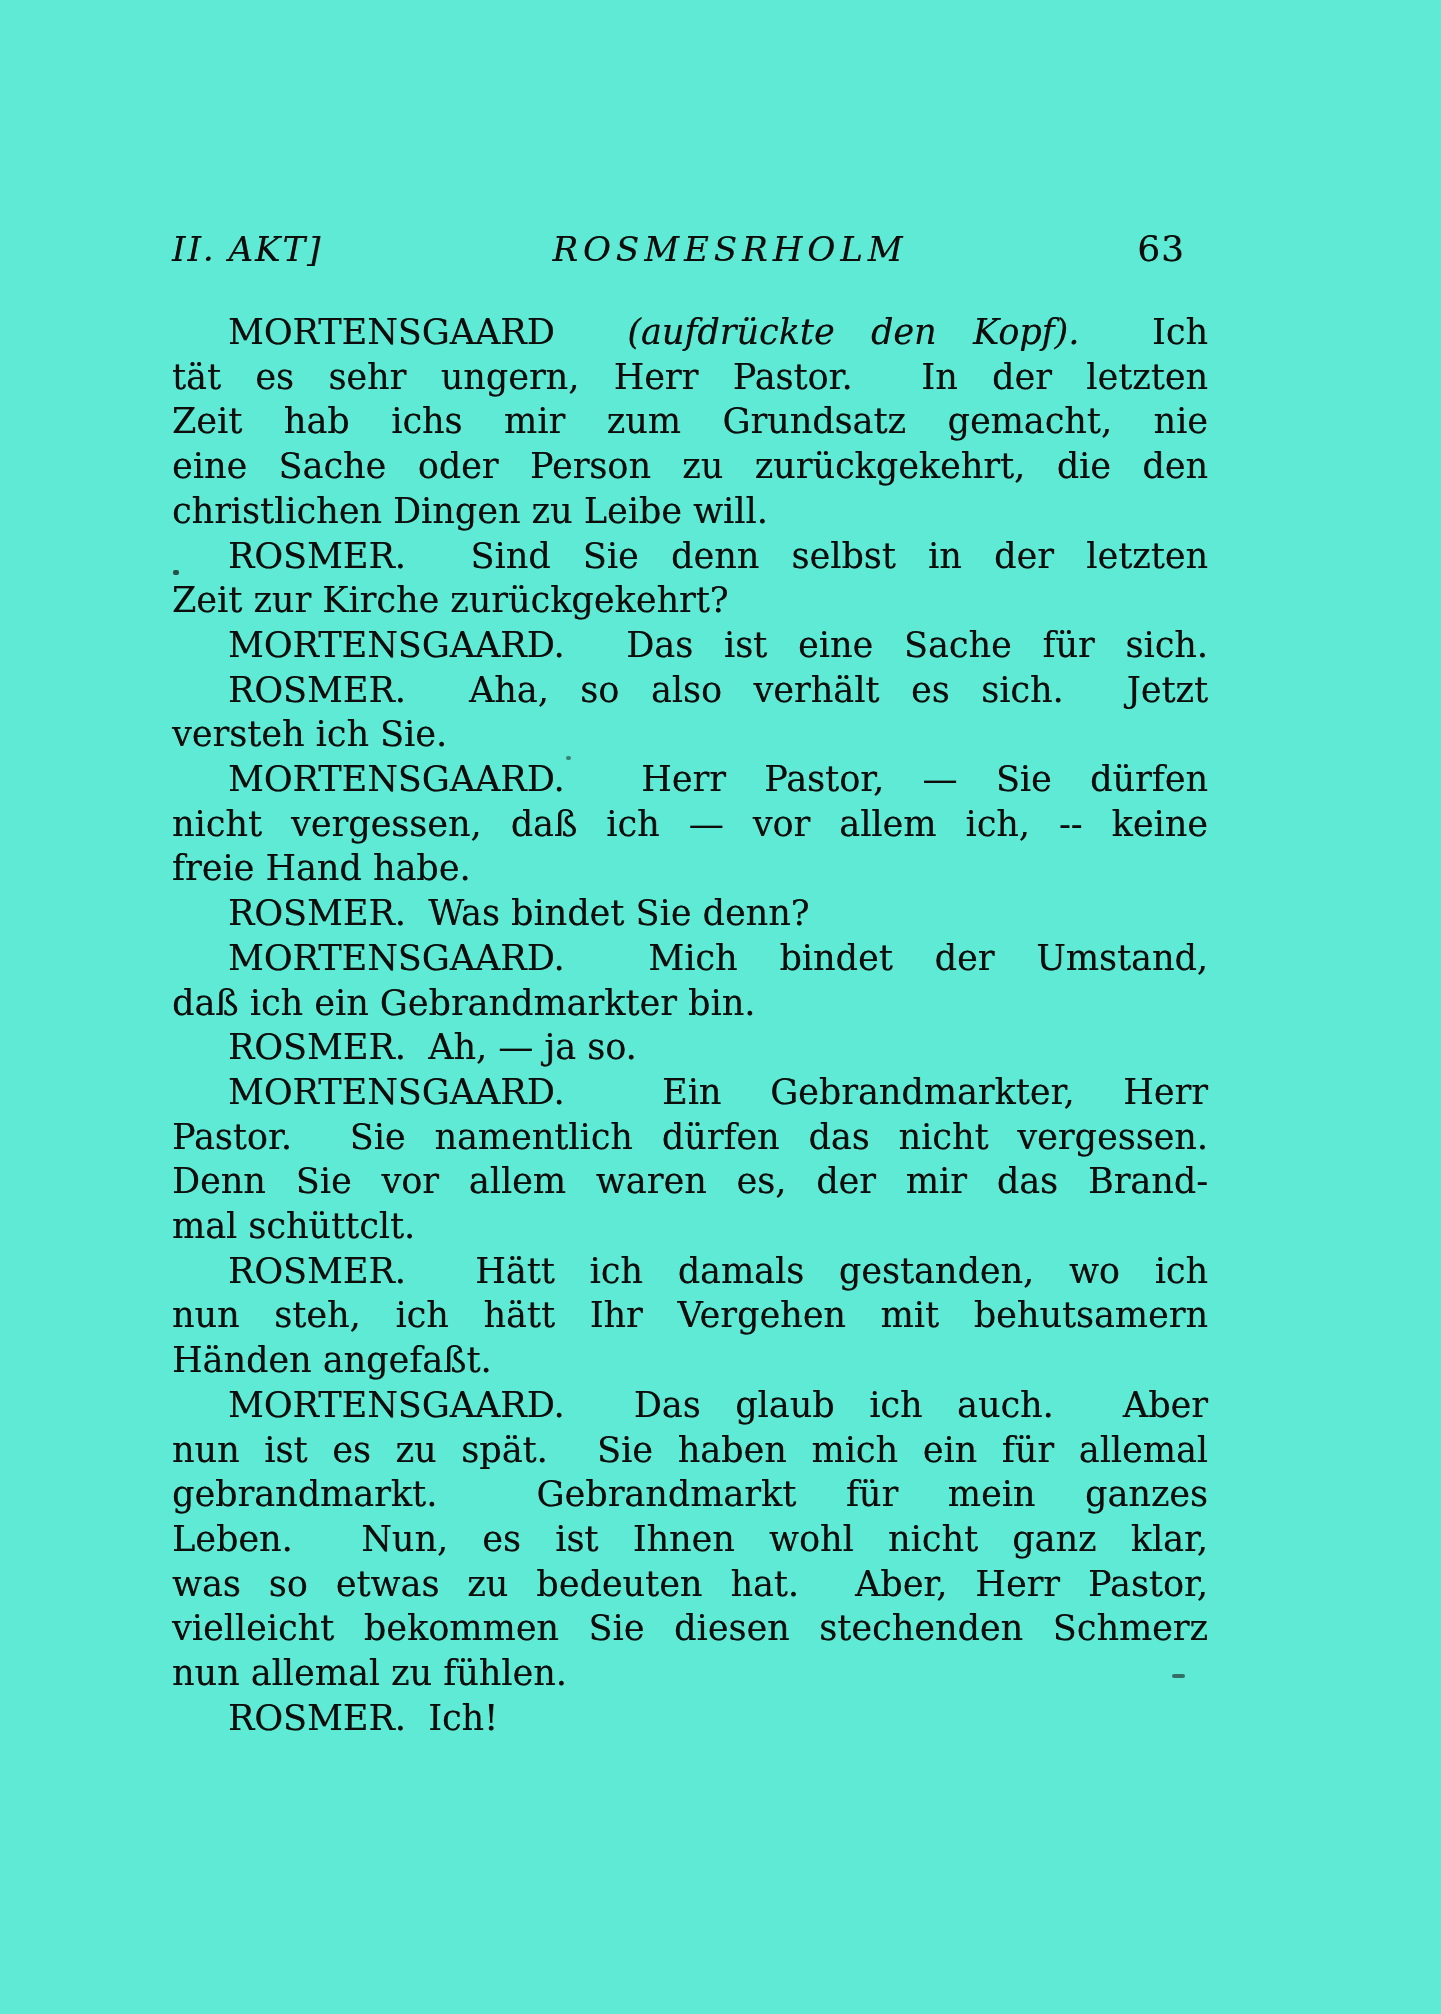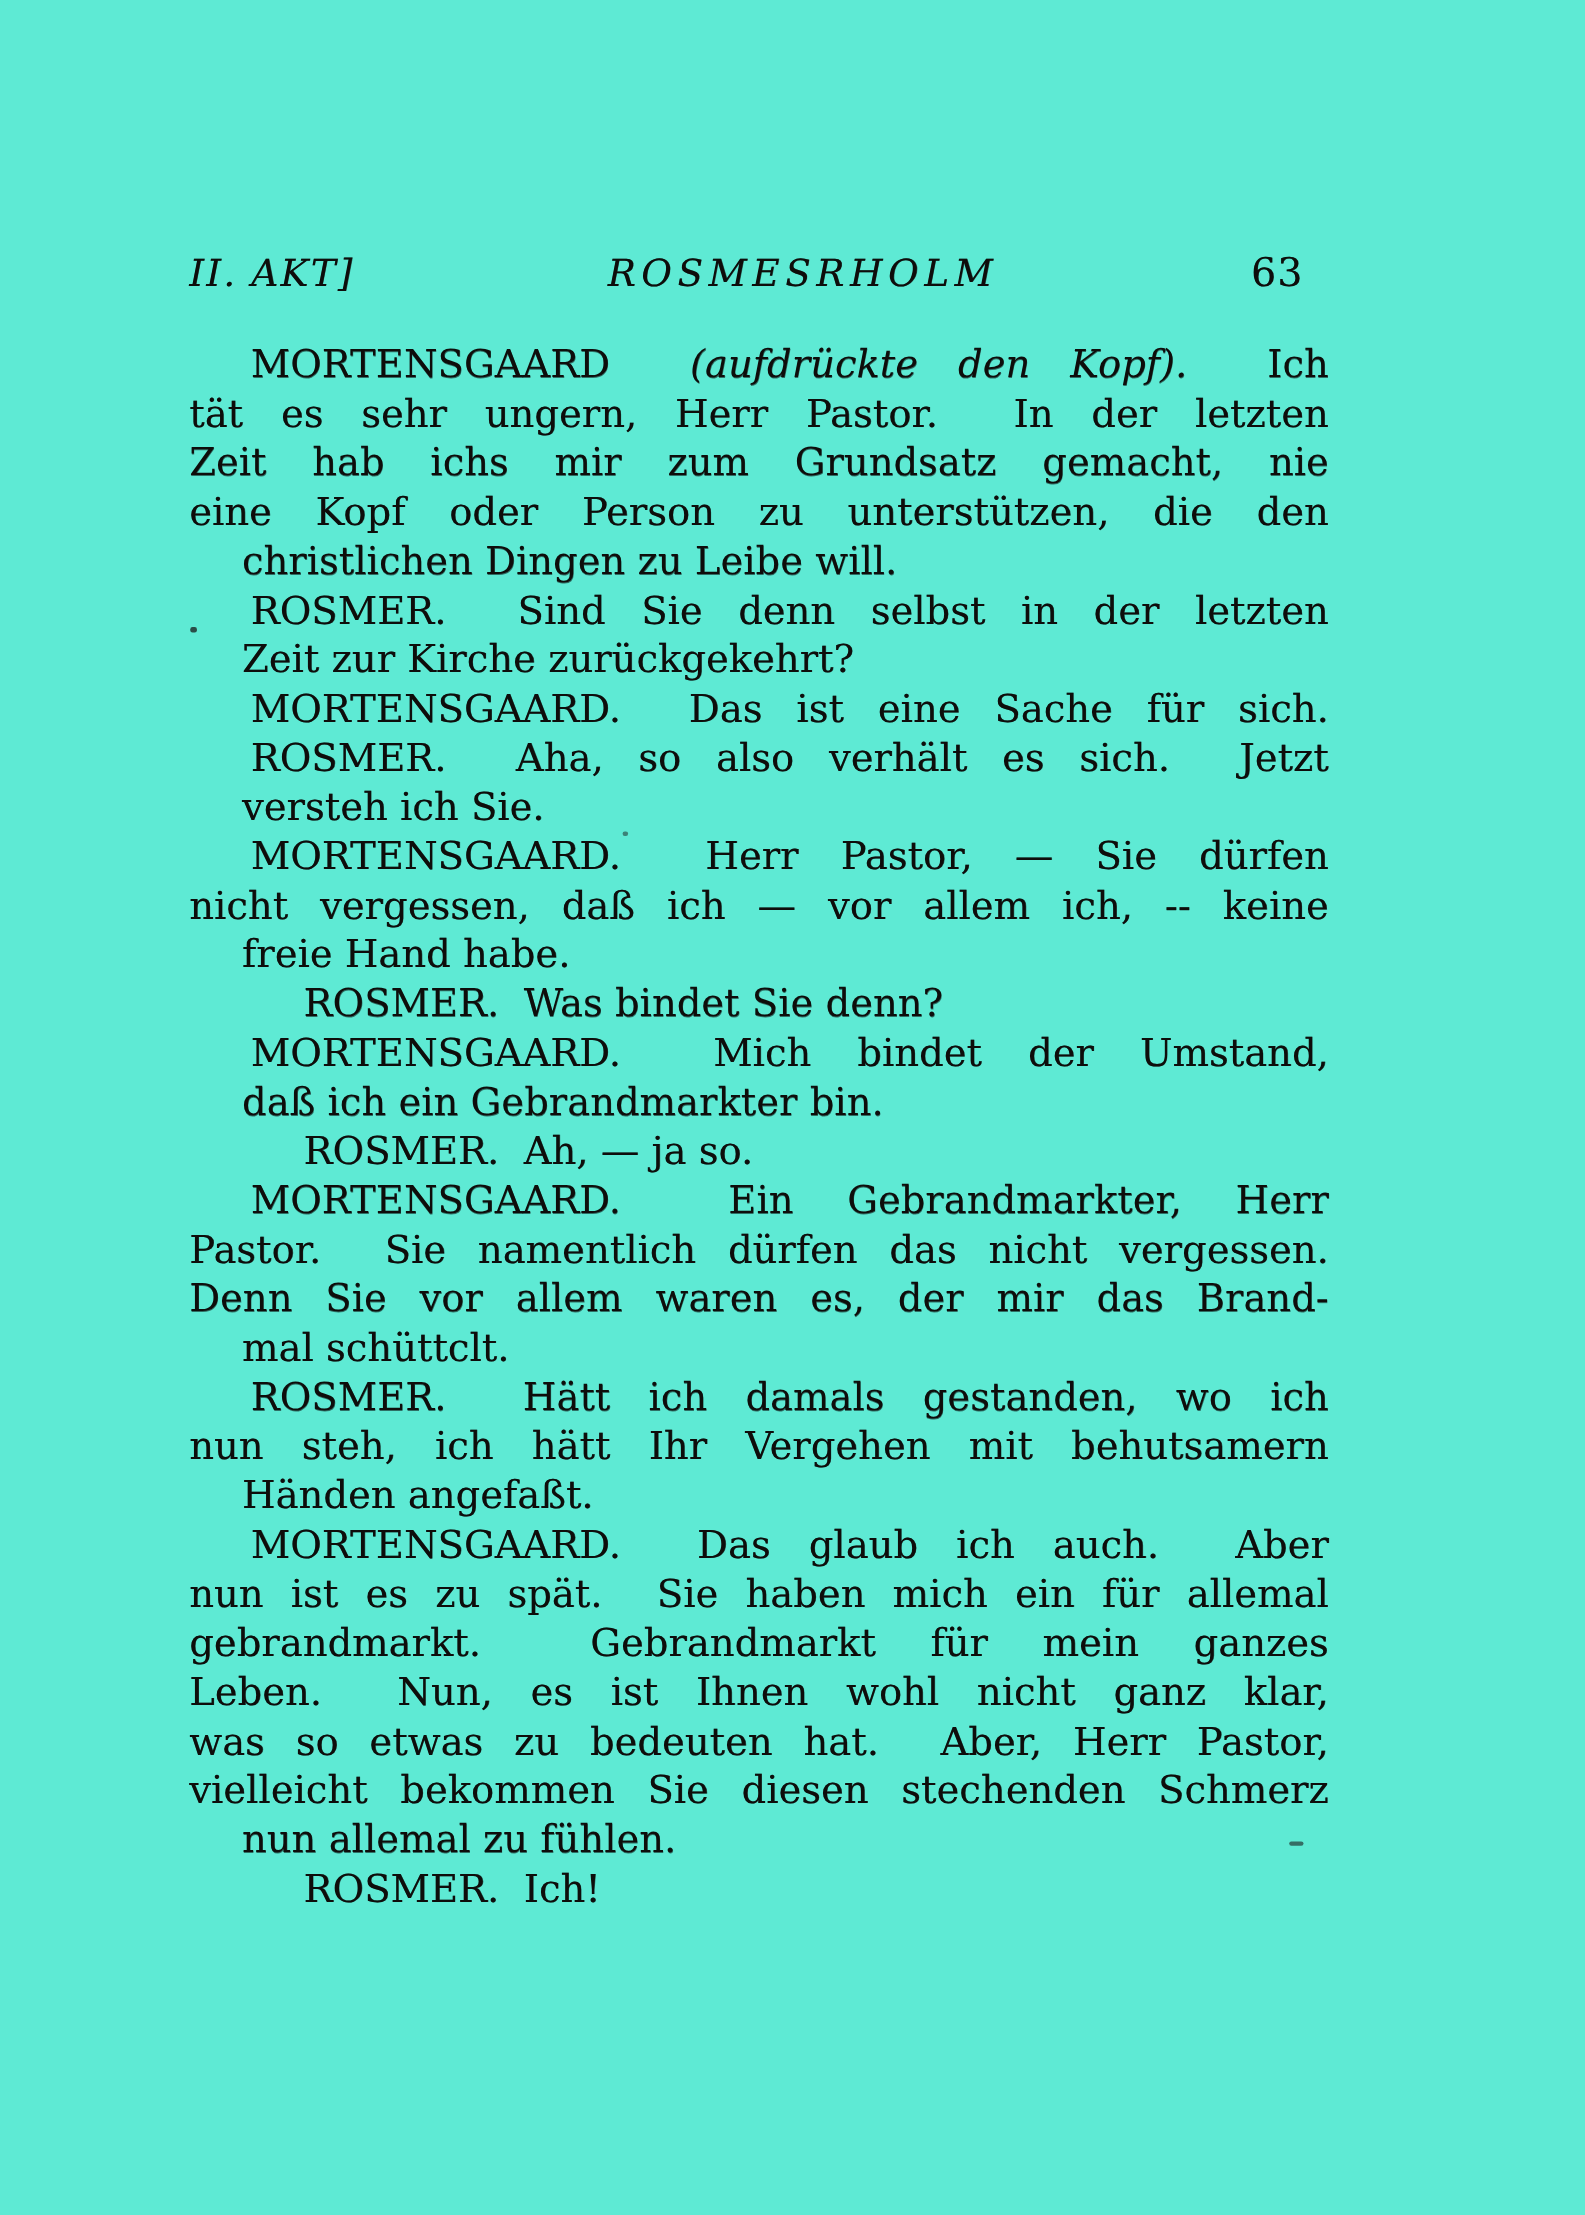--- a/index.html
+++ b/index.html
@@ -59,21 +59,20 @@
     font-size: 35px;
     line-height: 44.7px;
   }
   .line {
     text-align: justify;
     text-align-last: justify;
   }
   .line.end {
     text-align: center;
     text-align-last: left;
-    margin-left: 48px;
   }
   .line.indent {
     padding-left: 56px;
     box-sizing: border-box;
   }
   .italic { font-style: italic; }
   
   .speck {
     position: absolute;
     background: #1a1a1a;
@@ -91,21 +90,21 @@
   <div class="runhead">
     <span class="rh-left">II. AKT]</span>
     <span class="rh-center">ROSMESRHOLM</span>
     <span class="rh-right">63</span>
   </div>
 
   <div class="textblock">
       <div class="line indent"><span>MORTENSGAARD&nbsp; </span><span class="italic">(aufdrückte den Kopf).</span><span>&nbsp; Ich</span></div>
       <div class="line">tät es sehr ungern, Herr Pastor.&nbsp; In der letzten</div>
       <div class="line">Zeit hab ichs mir zum Grundsatz gemacht, nie</div>
-      <div class="line">eine Kopf oder Person zu unterstützen, die den</div>
+      <div class="line">eine Sache oder Person zu zurückgekehrt, die den</div>
       <div class="line end">christlichen Dingen zu Leibe will.</div>
       <div class="line indent">ROSMER.&nbsp; Sind Sie denn selbst in der letzten</div>
       <div class="line end">Zeit zur Kirche zurückgekehrt?</div>
       <div class="line indent">MORTENSGAARD.&nbsp; Das ist eine Sache für sich.</div>
       <div class="line indent">ROSMER.&nbsp; Aha, so also verhält es sich.&nbsp; Jetzt</div>
       <div class="line end">versteh ich Sie.</div>
       <div class="line indent">MORTENSGAARD.&nbsp; Herr Pastor, — Sie dürfen</div>
       <div class="line">nicht vergessen, daß ich — vor allem ich, -- keine</div>
       <div class="line end">freie Hand habe.</div>
       <div class="line indent end">ROSMER.&nbsp; Was bindet Sie denn?</div>

